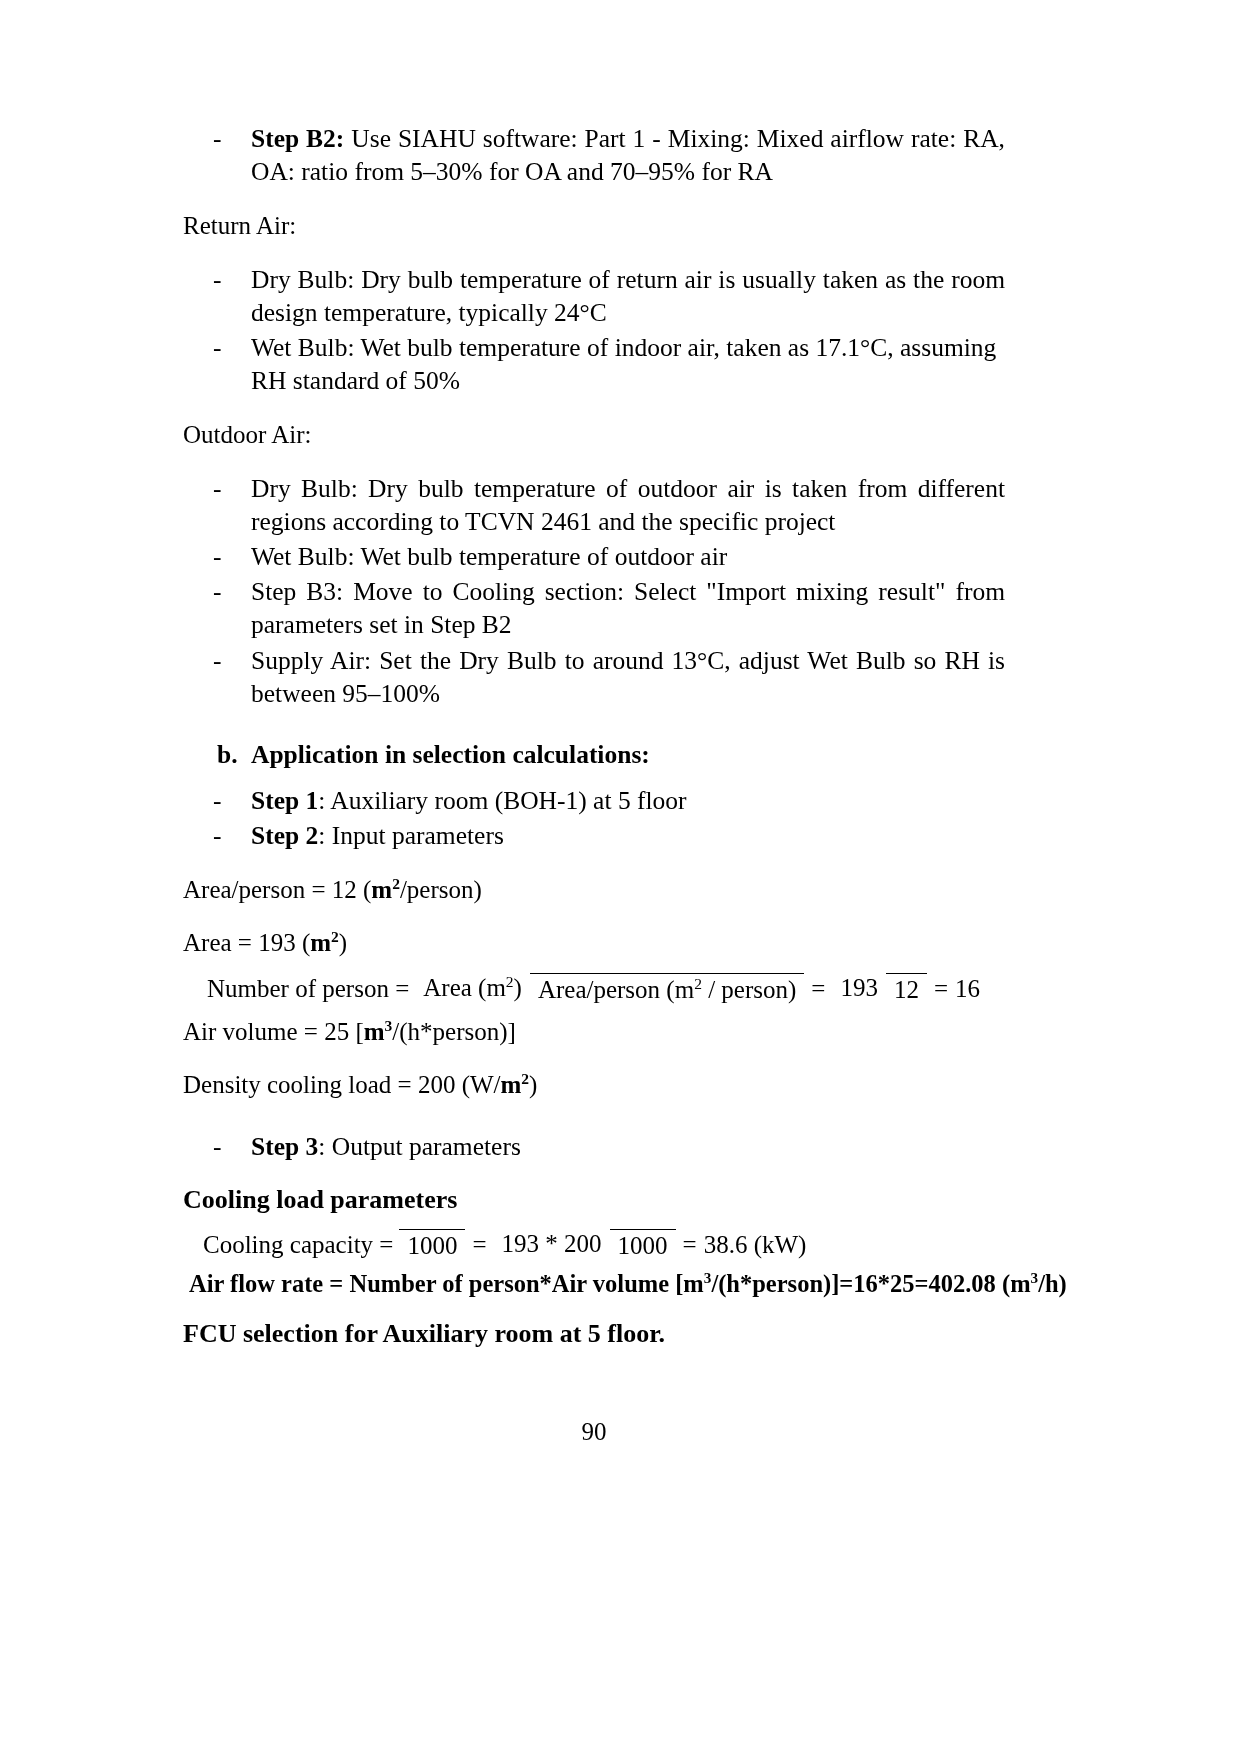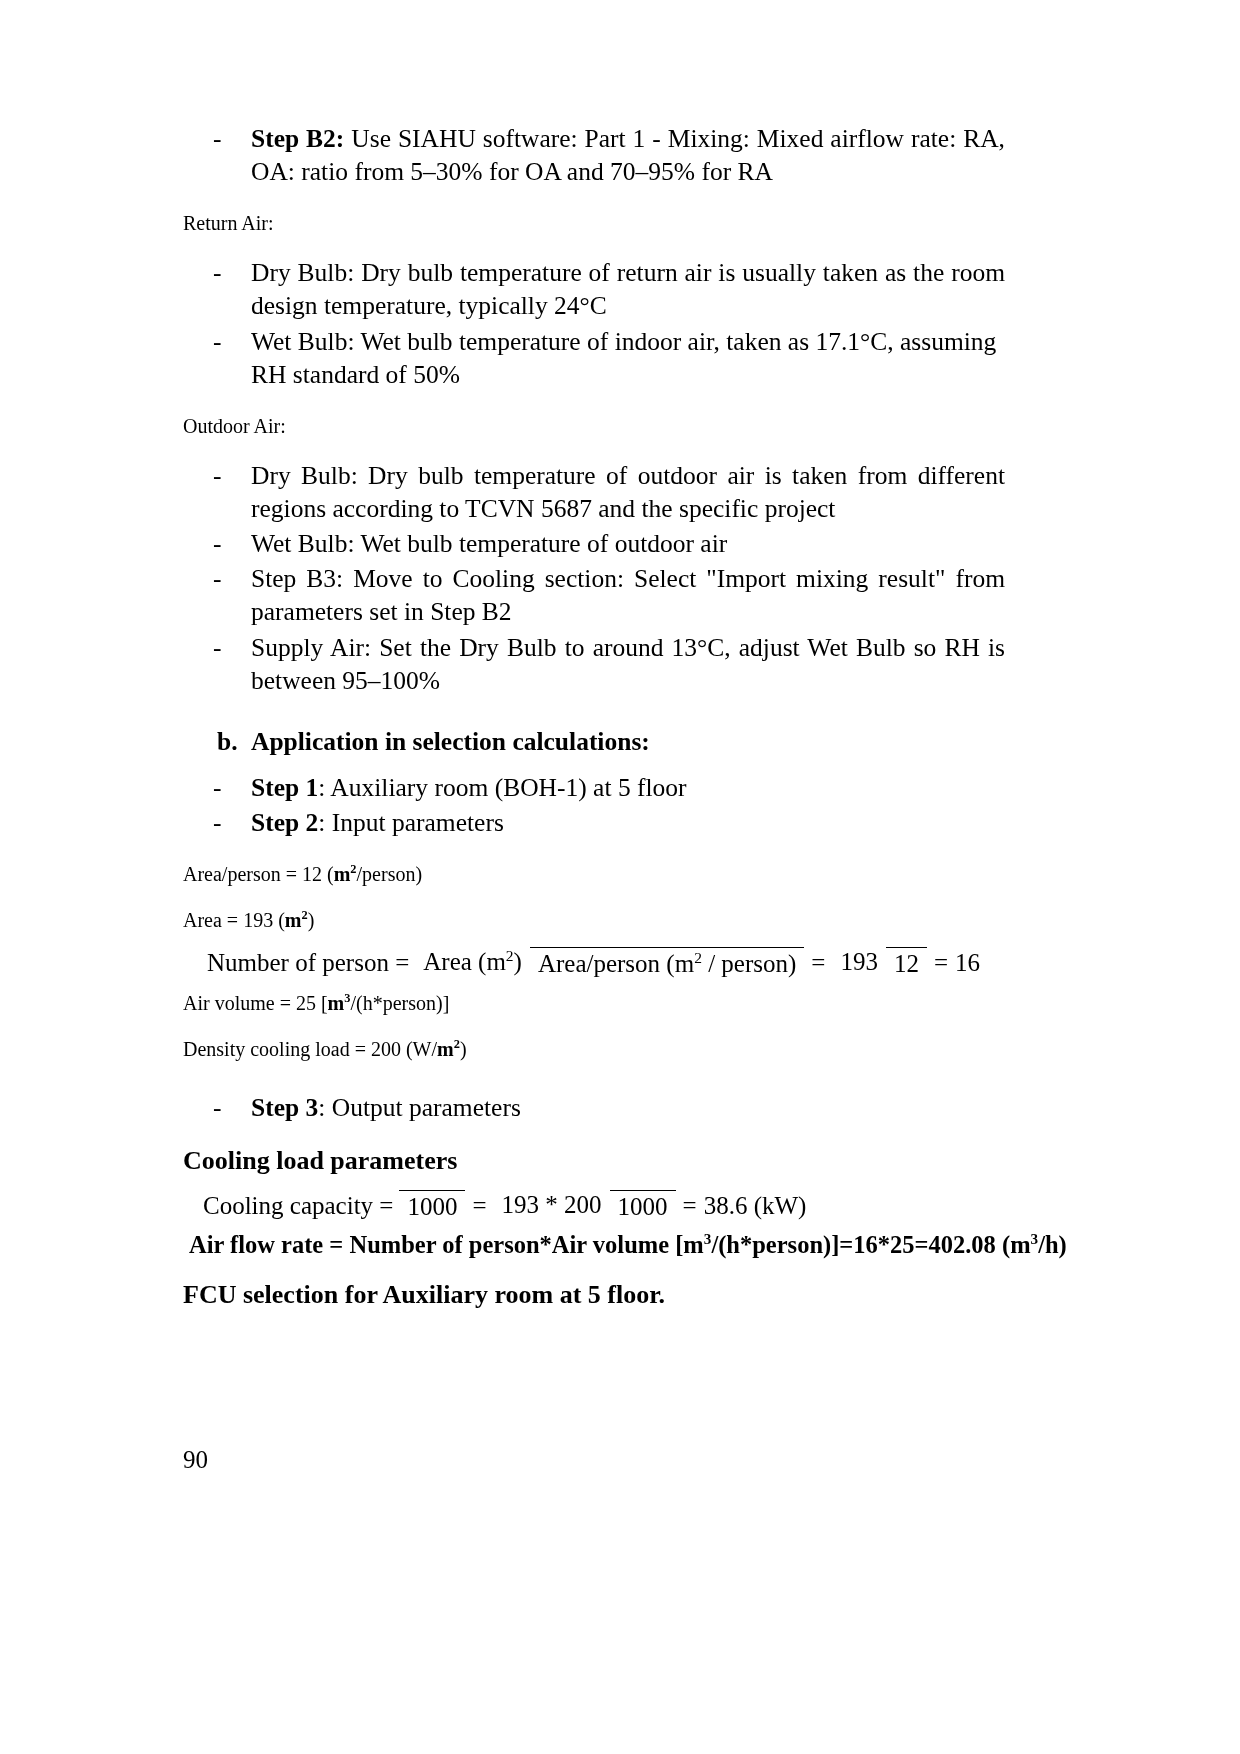--- a/index.html
+++ b/index.html
@@ -24,21 +24,21 @@
   }
   .content {
     position: absolute;
     left: 183px;
     top: 122px;
     width: 822px;
   }
 
   
   .para {
-    font-size: 20px;
+    font-size: 25px;
     line-height: 1.30;
     margin: 0 0 9px 0;
     text-align: left;
   }
   .b { font-weight: bold; }
 
   
   .list {
     margin: 0;
     padding: 0;
@@ -124,22 +124,21 @@
     position: absolute;
     right: 0;
     bottom: 0;
     font-size: 25px;
   }
   .footer {
     position: absolute;
     left: 183px;
     top: 1418px;
     width: 822px;
-    text-align: left;
-    margin-top: 28px;
+    text-align: center;
   }
 </style>
 </head>
 <body>
 
 <div class="page">
   <div class="content">
 
     <ul class="list">
       <li class="li">
@@ -163,21 +162,21 @@
     </ul>
 
     <div class="gap-m"></div>
 
     <p class="para">Outdoor Air:</p>
 
     <div class="gap-s"></div>
 
     <ul class="list">
       <li class="li">
-        <span class="dash">-</span><span>Dry Bulb: Dry bulb temperature of outdoor air is taken from different regions according to TCVN 5687 and the specific project</span>
+        <span class="dash">-</span><span>Dry Bulb: Dry bulb temperature of outdoor air is taken from different regions according to TCVN 2461 and the specific project</span>
       </li>
       <li class="li nj">
         <span class="dash">-</span><span>Wet Bulb: Wet bulb temperature of outdoor air</span>
       </li>
       <li class="li">
         <span class="dash">-</span><span>Step B3: Move to Cooling section: Select "Import mixing result" from parameters set in Step B2</span>
       </li>
       <li class="li">
         <span class="dash">-</span><span>Supply Air: Set the Dry Bulb to around 13°C, adjust Wet Bulb so RH is between 95–100%</span>
       </li>

